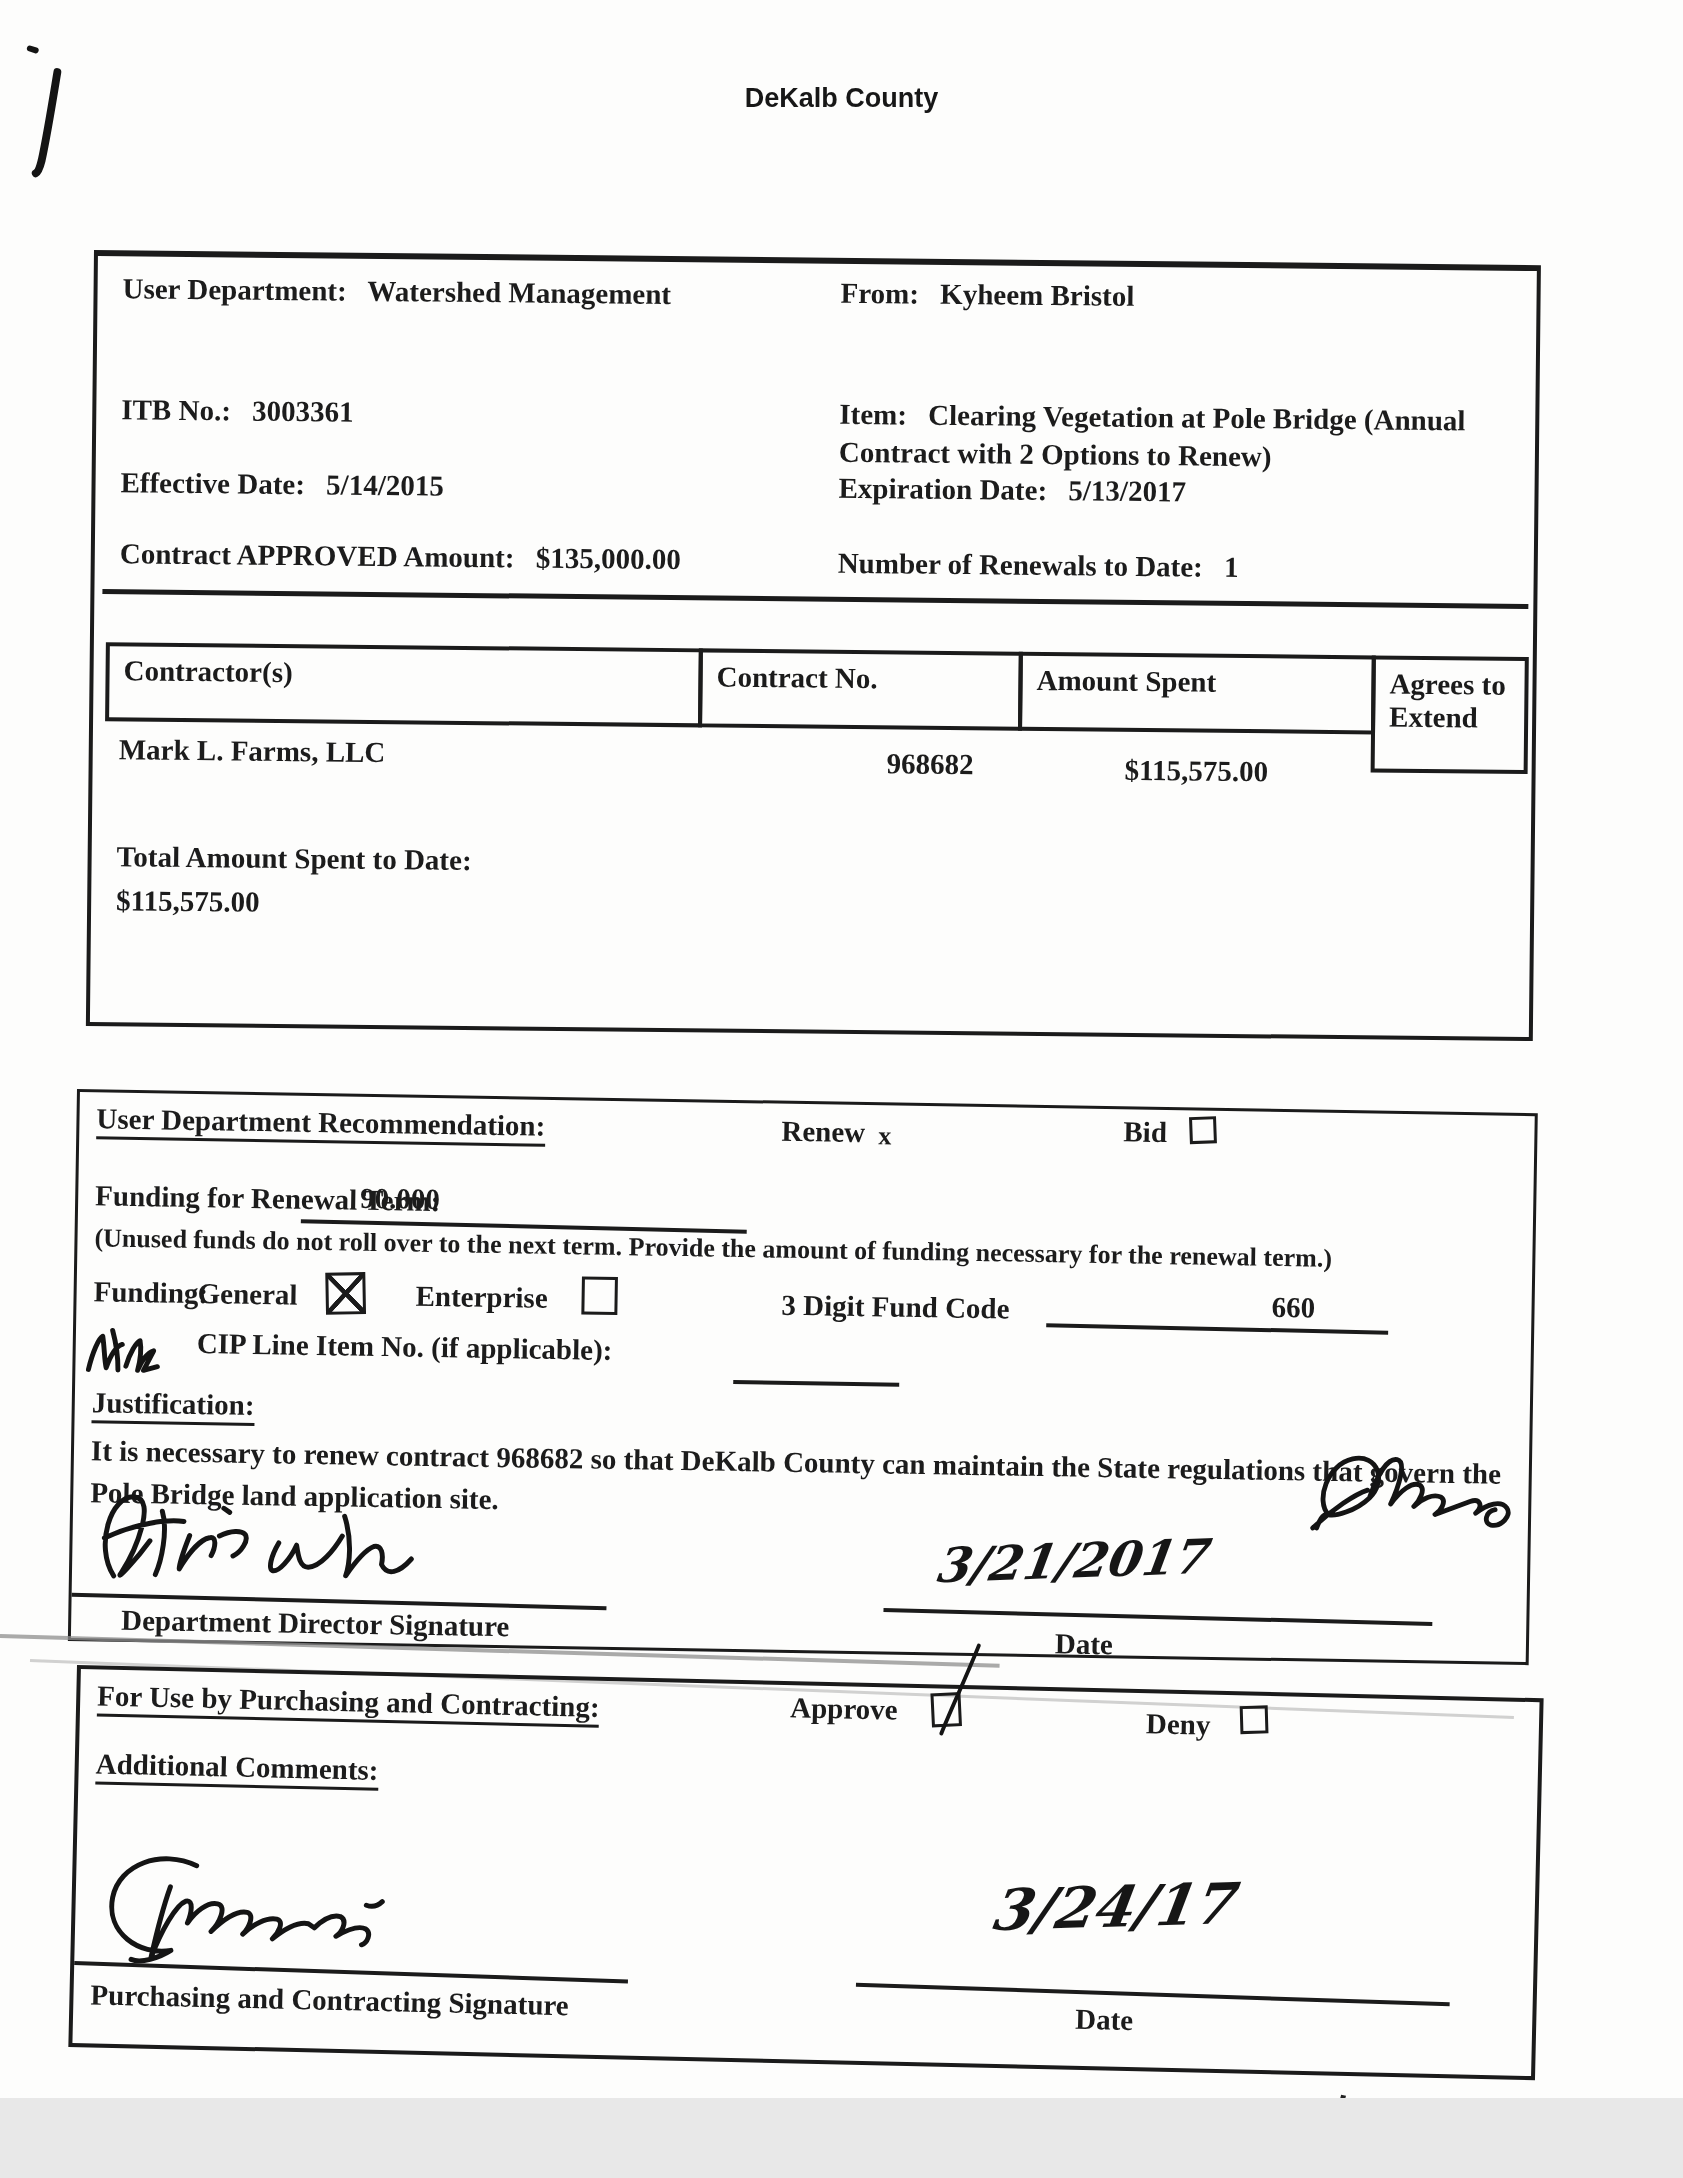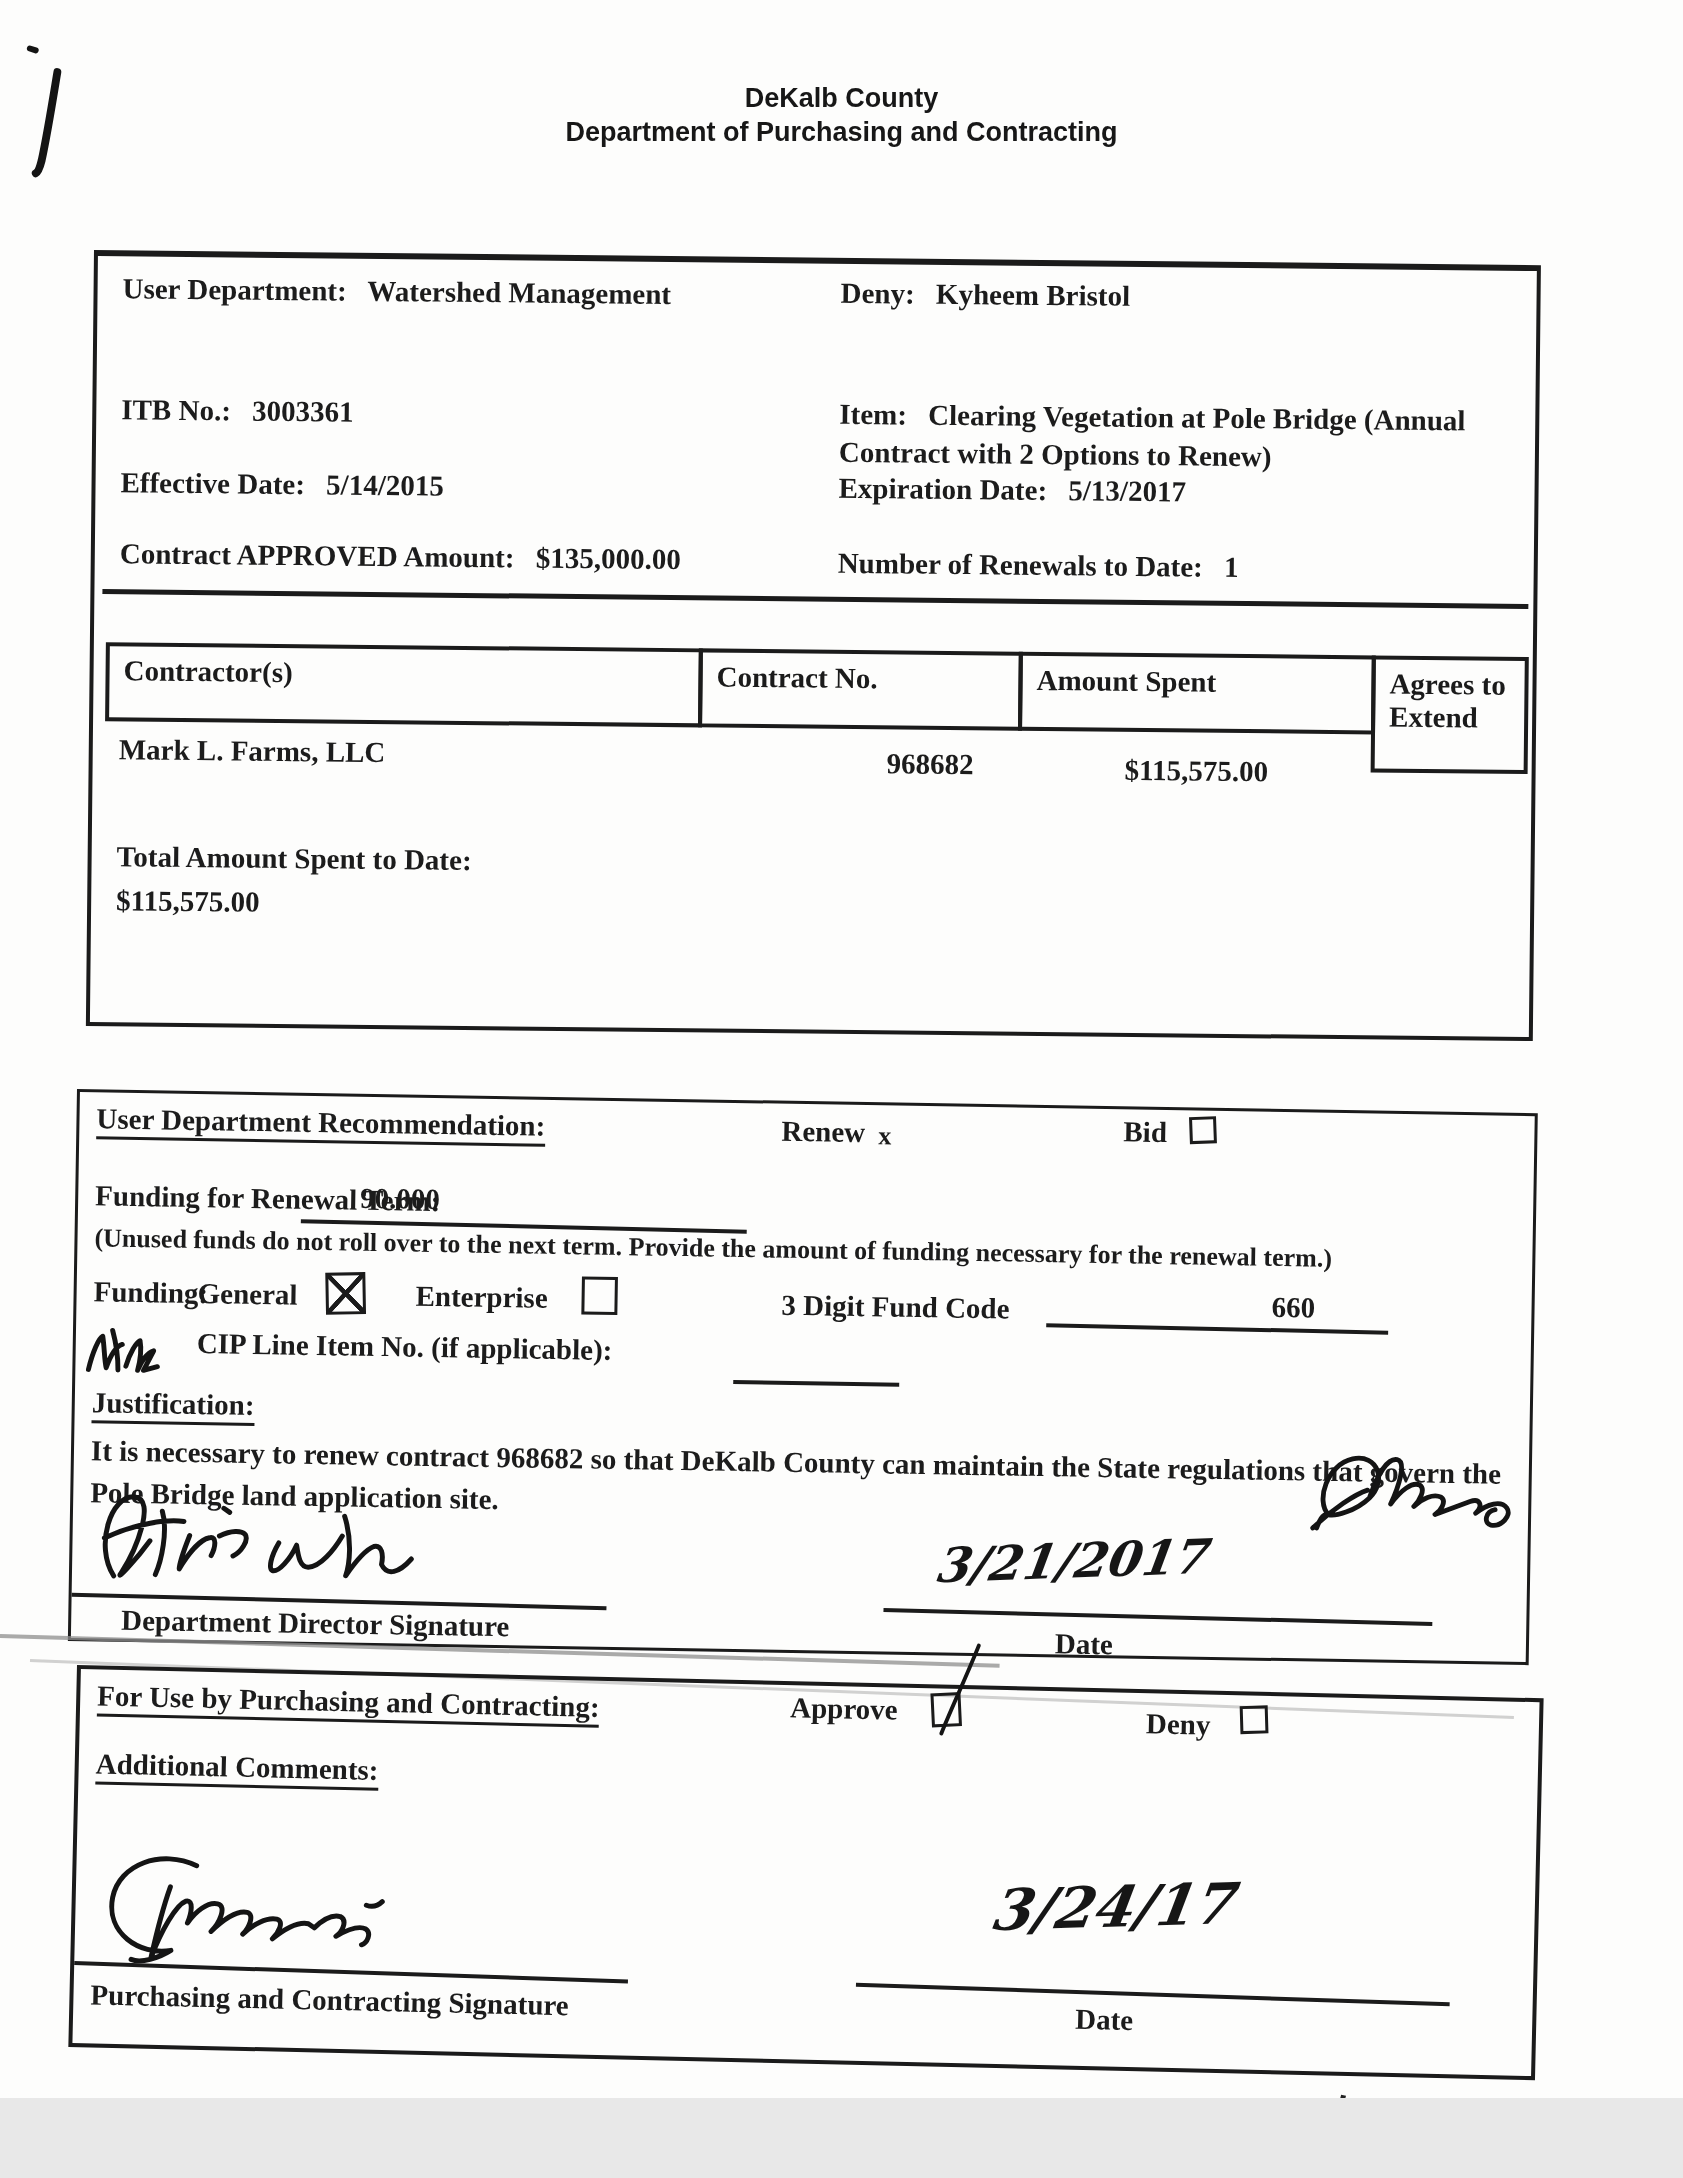--- a/index.html
+++ b/index.html
@@ -53,30 +53,29 @@
 
 <div id="page">
 
   <svg class="sig" style="left:20px;top:30px;" width="59" height="149" viewBox="0 0 60 150">
     <path d="M38 42 C34 66 28 104 22 132 C20 140 18 144 16 145" stroke="#6f6f6f" stroke-width="8"></path>
     <path d="M10 18 L16 20" stroke="#7a7a7a" stroke-width="6"></path>
   </svg>
 
   <div class="abs hdr" style="top:81px;left:0;">
     <div>DeKalb County</div>
-    <div>Department of Purchasing and Contracting</div>
   </div>
 
   <div id="box1" class="formbox">
     <div class="abs t" style="left:25px;top:16px;">
       <span class="lbl">User Department:</span>
       <span>Watershed Management</span>
     </div>
     <div class="abs t" style="left:743px;top:13px;">
-      <span class="lbl">Deny:</span>
+      <span class="lbl">From:</span>
       <span>Kyheem Bristol</span>
     </div>
     <div class="abs t" style="left:25px;top:137px;">
       <span class="lbl">ITB No.:</span>
       <span>3003361</span>
     </div>
     <div class="abs t" style="left:743px;top:131px;width:693px;white-space:normal;line-height:38px;">
       <span class="lbl">Item:</span>
       <span>Clearing Vegetation at Pole Bridge (Annual Contract with 2 Options to Renew)</span>
     </div>

